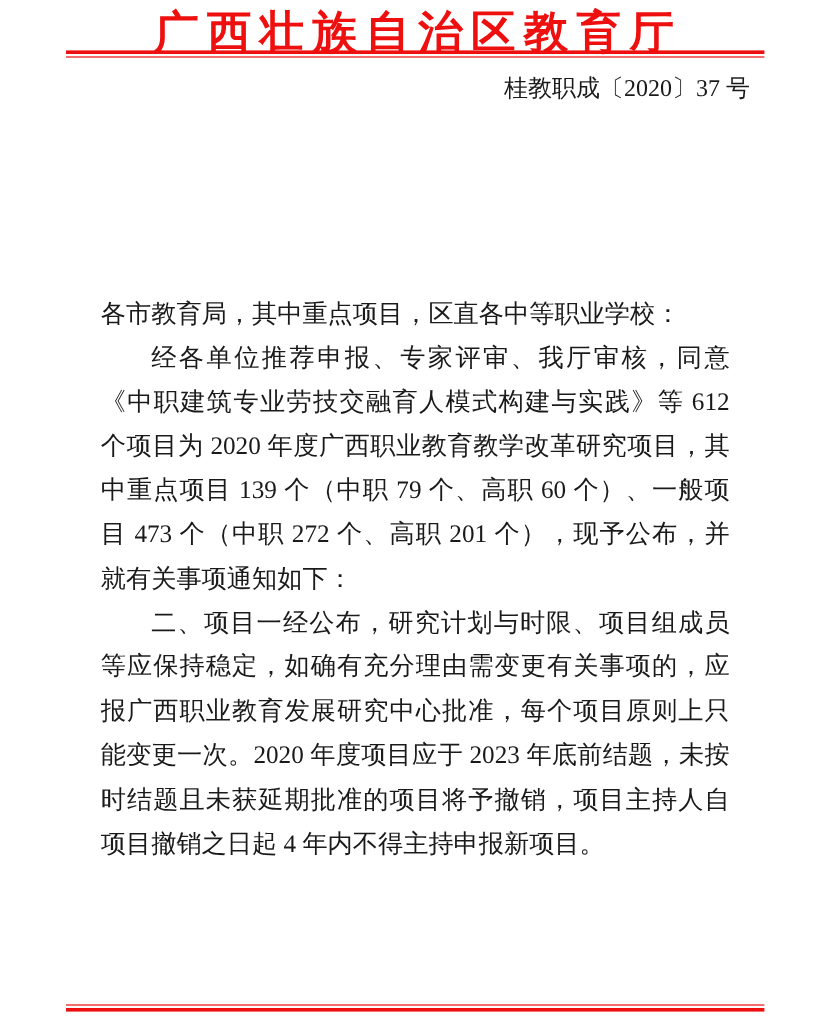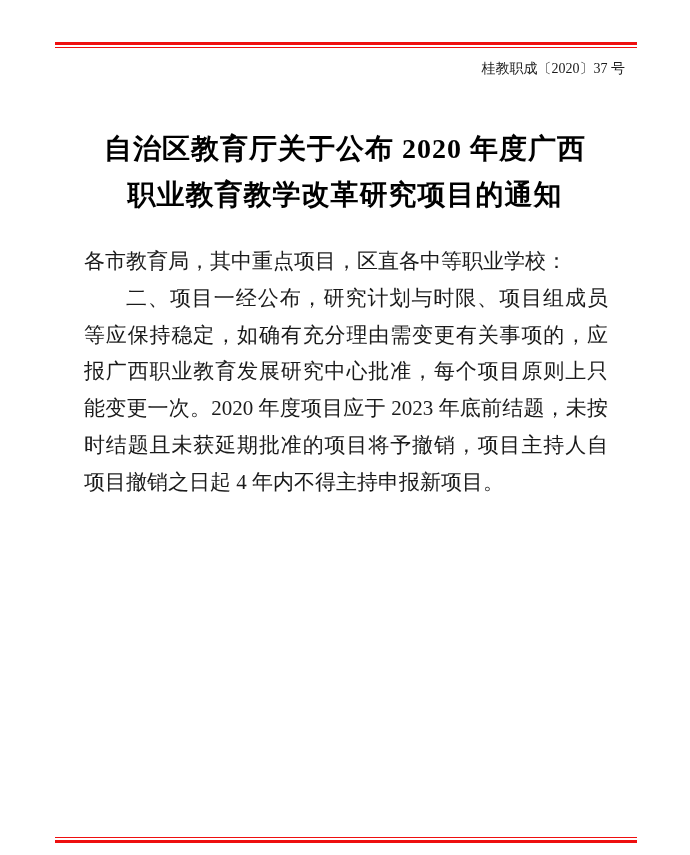--- a/index.html
+++ b/index.html
@@ -34,21 +34,21 @@
   }
   .rule-top { top: 42px; }
   .rule-bottom { top: 837px; }
   .rule-thick { height: 3px; background: #ee0f0f; }
   .rule-thin  { height: 1px; background: #ee0f0f; }
   .rule-gap   { height: 2px; background: transparent; }
   .doc-number {
     position: absolute;
     top: 60px;
     right: 65px;
-    font-size: 14px;
+    font-size: 20px;
     color: #1a1a1a;
     white-space: nowrap;
   }
   .doc-title {
     position: absolute;
     top: 126px;
     left: 0;
     width: 100%;
     text-align: center;
     font-size: 28px;
@@ -67,36 +67,34 @@
     text-align: justify;
     color: #1a1a1a;
   }
   .doc-body p.indent { text-indent: 2em; }
 </style>
 </head>
 <body>
 
 <div class="page">
 
+  <div class="org-name">广西壮族自治区教育厅</div>
 
   <div class="rule-double rule-top">
     <div class="rule-thick"></div>
     <div class="rule-gap"></div>
     <div class="rule-thin"></div>
   </div>
 
   <div class="doc-number">桂教职成〔2020〕37 号</div>
 
-  <div class="doc-title">
-    <div>自治区教育厅关于公布 2020 年度广西</div>
-    <div>职业教育教学改革研究项目的通知</div>
-  </div>
 
   <div class="doc-body">
     <p>各市教育局，其中重点项目，区直各中等职业学校：</p>
+    <p class="indent">经各单位推荐申报、专家评审、我厅审核，同意《中职建筑专业劳技交融育人模式构建与实践》等 612 个项目为 2020 年度广西职业教育教学改革研究项目，其中重点项目 139 个（中职 79 个、高职 60 个）、一般项目 473 个（中职 272 个、高职 201 个），现予公布，并就有关事项通知如下：</p>
     <p class="indent">二、项目一经公布，研究计划与时限、项目组成员等应保持稳定，如确有充分理由需变更有关事项的，应报广西职业教育发展研究中心批准，每个项目原则上只能变更一次。2020 年度项目应于 2023 年底前结题，未按时结题且未获延期批准的项目将予撤销，项目主持人自项目撤销之日起 4 年内不得主持申报新项目。</p>
 
   </div>
 
   <div class="rule-double rule-bottom">
     <div class="rule-thin"></div>
     <div class="rule-gap"></div>
     <div class="rule-thick"></div>
   </div>
 

